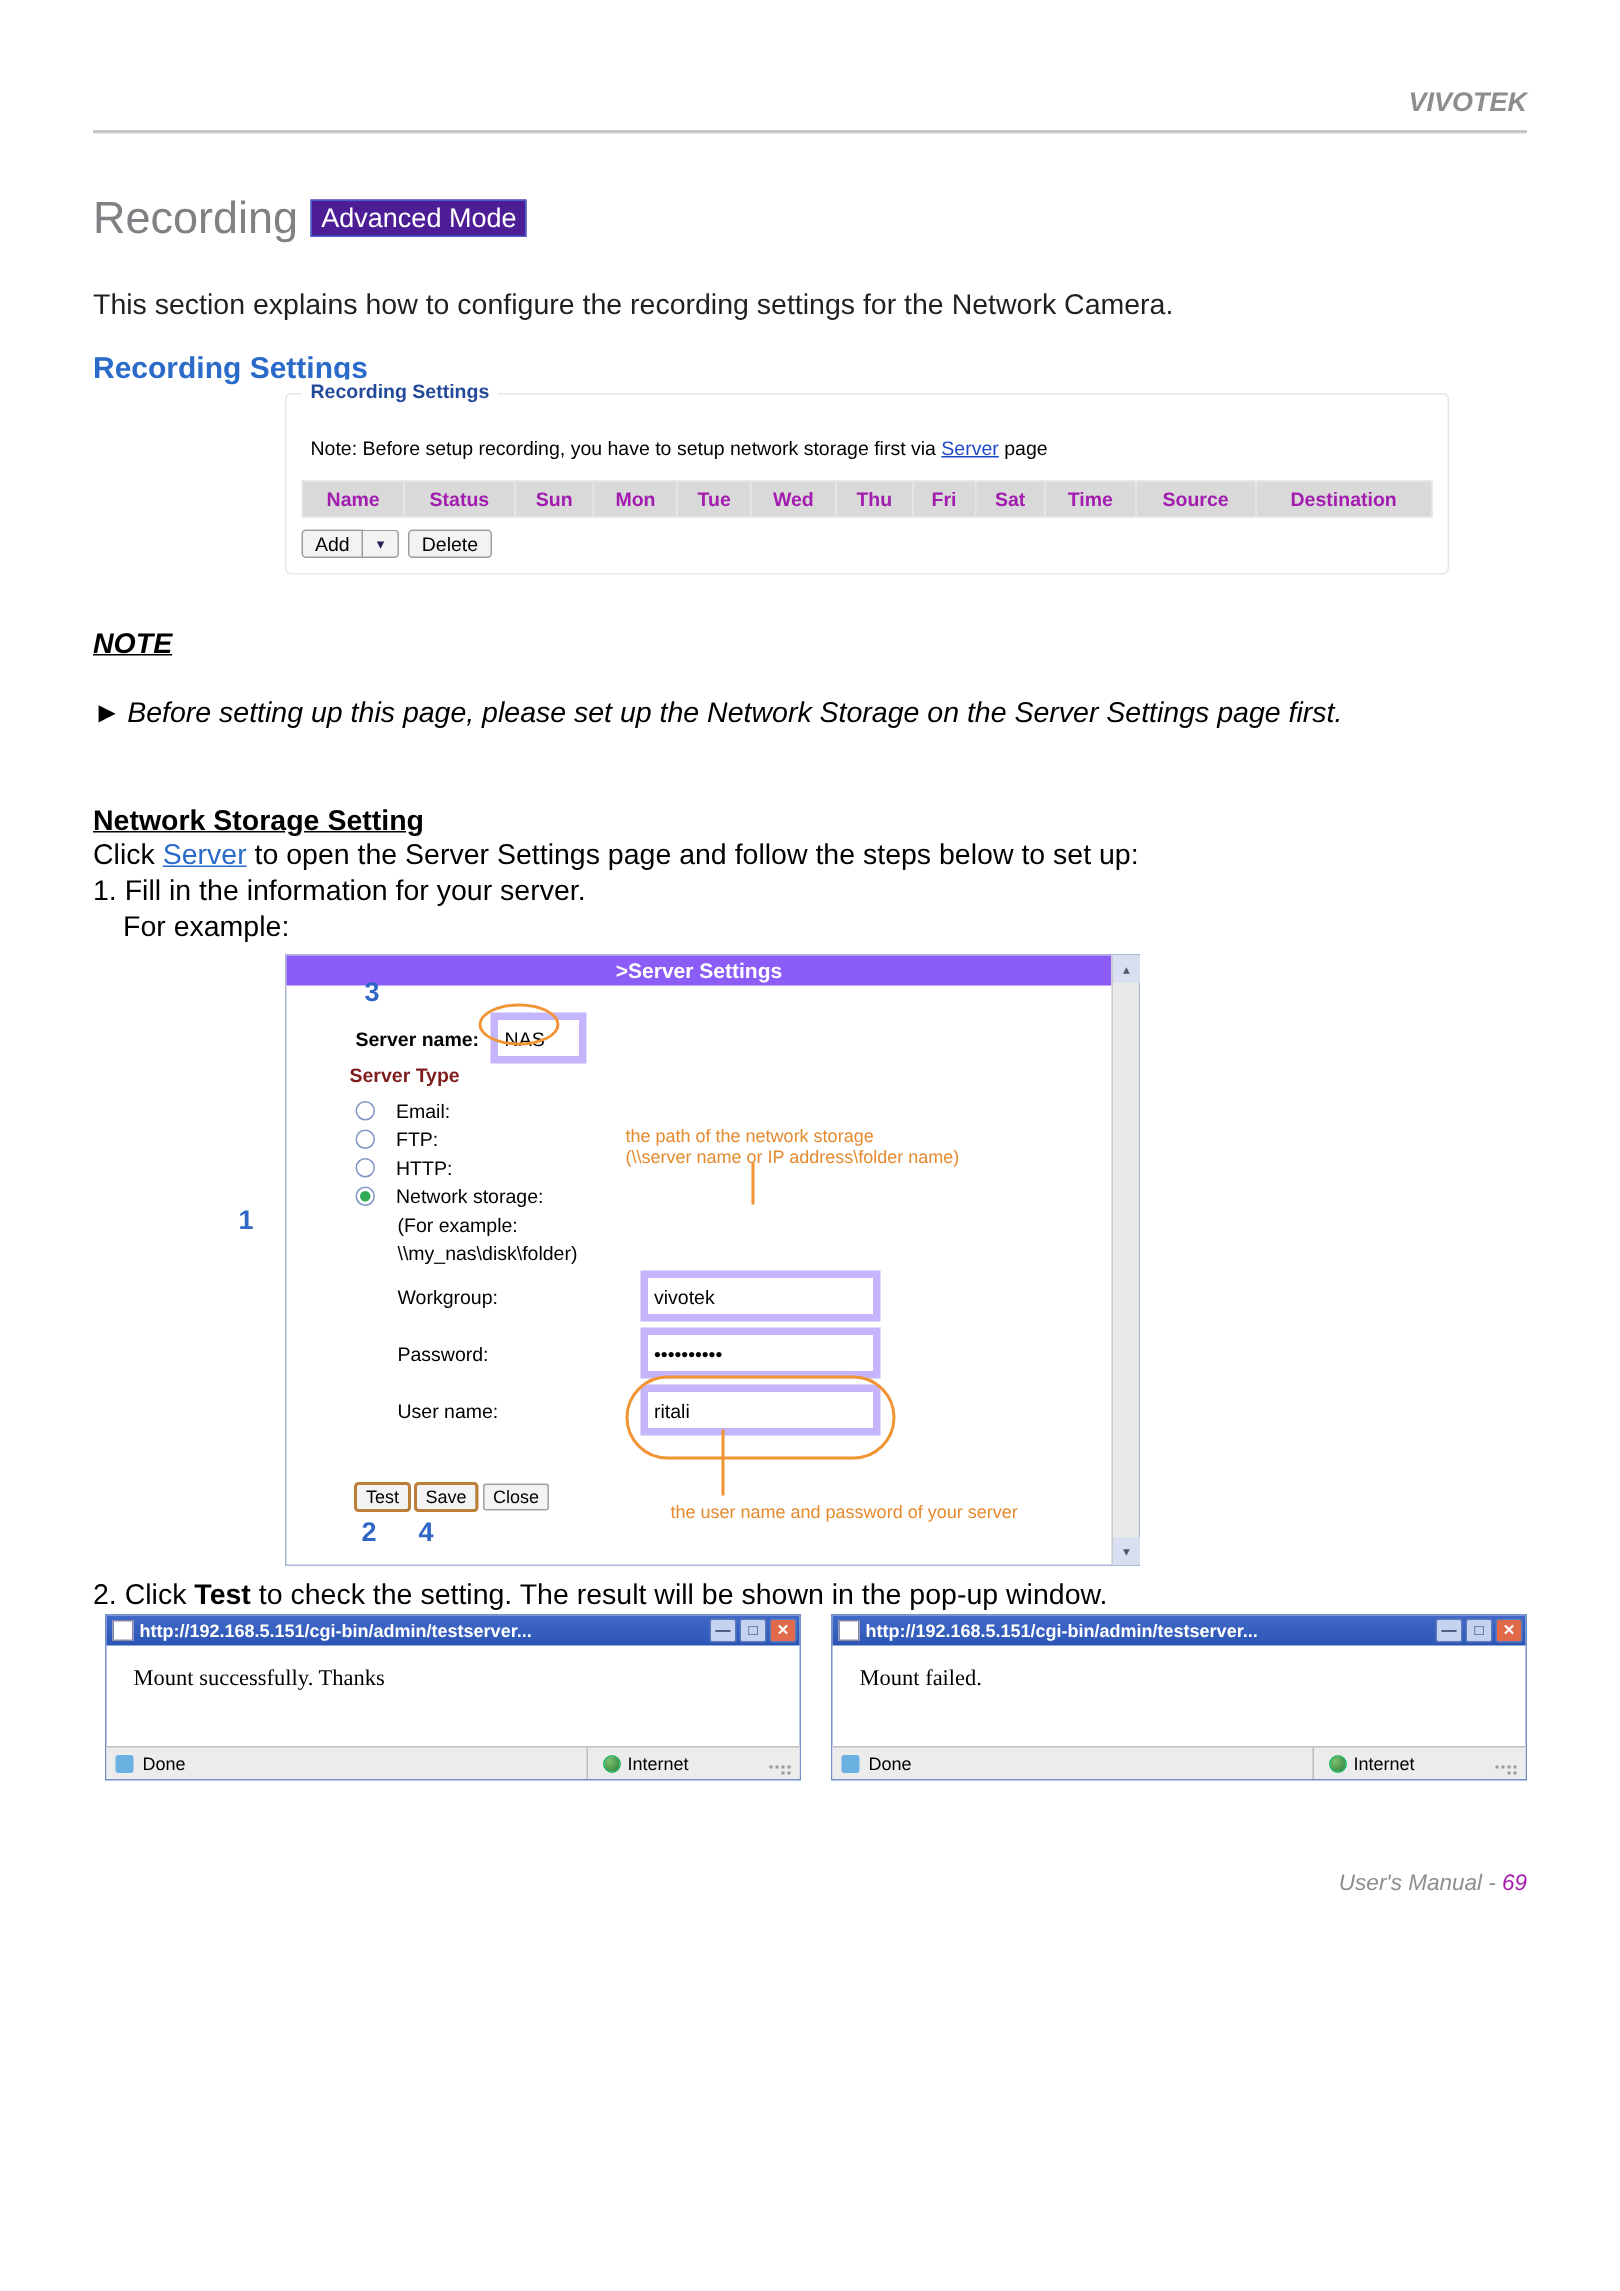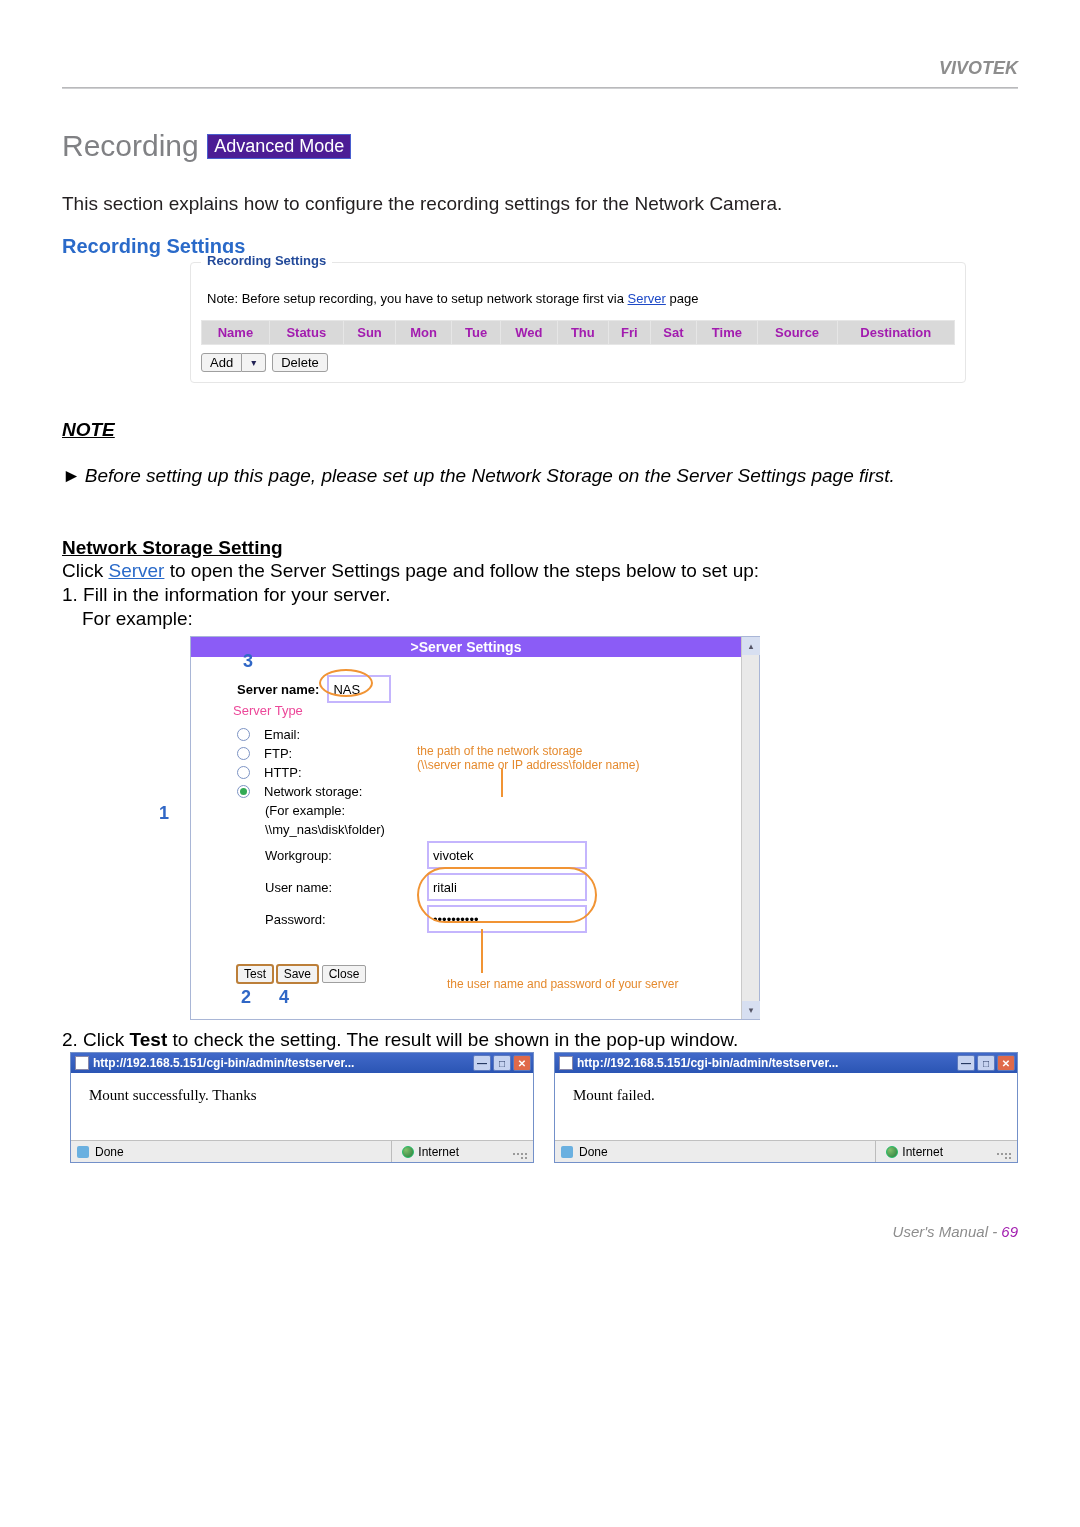--- a/index.html
+++ b/index.html
@@ -193,39 +193,39 @@
   }
   .callout-num {
     position:absolute;
     color:#3067c6;
     font-weight:bold;
     font-size:18px;
   }
   .ss-row { display:flex; align-items:center; gap:8px; margin:4px 0; }
   .ss-label { font-weight:bold; }
   .ss-input {
-    border:2px solid #c4b5fd;
+    border:5px solid #c4b5fd;
     padding:12px 4px;
     font:inherit;
     height:18px;
     width:160px;
   }
   .server-type-box {
     margin-top:10px;
     margin-left:-16px;
     padding:10px 10px 12px 16px;
     position:relative;
   }
   .server-type-legend {
     position:absolute;
     top:-10px;
     left:8px;
     background:#fff;
-    color:#ec4899;
-    font-weight:normal;
+    color:#7f1d1d;
+    font-weight:bold;
     padding:0 4px;
   }
   .orange-text { color:#e58a2e; font-size:12px; }
   .orange-line { position:absolute; background:#f19434; height:2px; }
   .small-btn {
     font:inherit; font-size:12px;
     padding:1px 6px;
     background:#f3f3f3;
     border:1px solid #9f9f9f;
     border-radius:2px;
@@ -405,28 +405,28 @@
           <div class="ss-row">
               <span style="width:154px;">(For example:</span>
             </div>
           <div class="ss-row">
               <span style="width:154px;">\\my_nas\disk\folder)</span>
             </div>
           <div class="ss-row">
             <span style="width:154px;">Workgroup:</span>
             <input class="ss-input" value="vivotek" style="">
           </div>
+          <div class="ss-row">
+            <span style="width:154px;">Password:</span>
+            <input class="ss-input" value="••••••••••" style="">
+          </div>
           <div class="ss-row" style="position:relative;">
             <span style="width:154px;">User name:</span>
             <input class="ss-input" value="ritali" style="">
             <span class="orange-oval" style="left:152px; top:-6px; width:180px; height:56px;"></span>
-          </div>
-          <div class="ss-row">
-            <span style="width:154px;">Password:</span>
-            <input class="ss-input" value="••••••••••" style="">
           </div>
         </div>
       </div>
 
       <div style="margin-top:16px; position:relative;">
         <button class="small-btn btn-hl">Test</button>
         <button class="small-btn btn-hl">Save</button>
         <button class="small-btn">Close</button>
         <span class="callout-num" style="left:4px; top:22px;">2</span>
         <span class="callout-num" style="left:42px; top:22px;">4</span>

